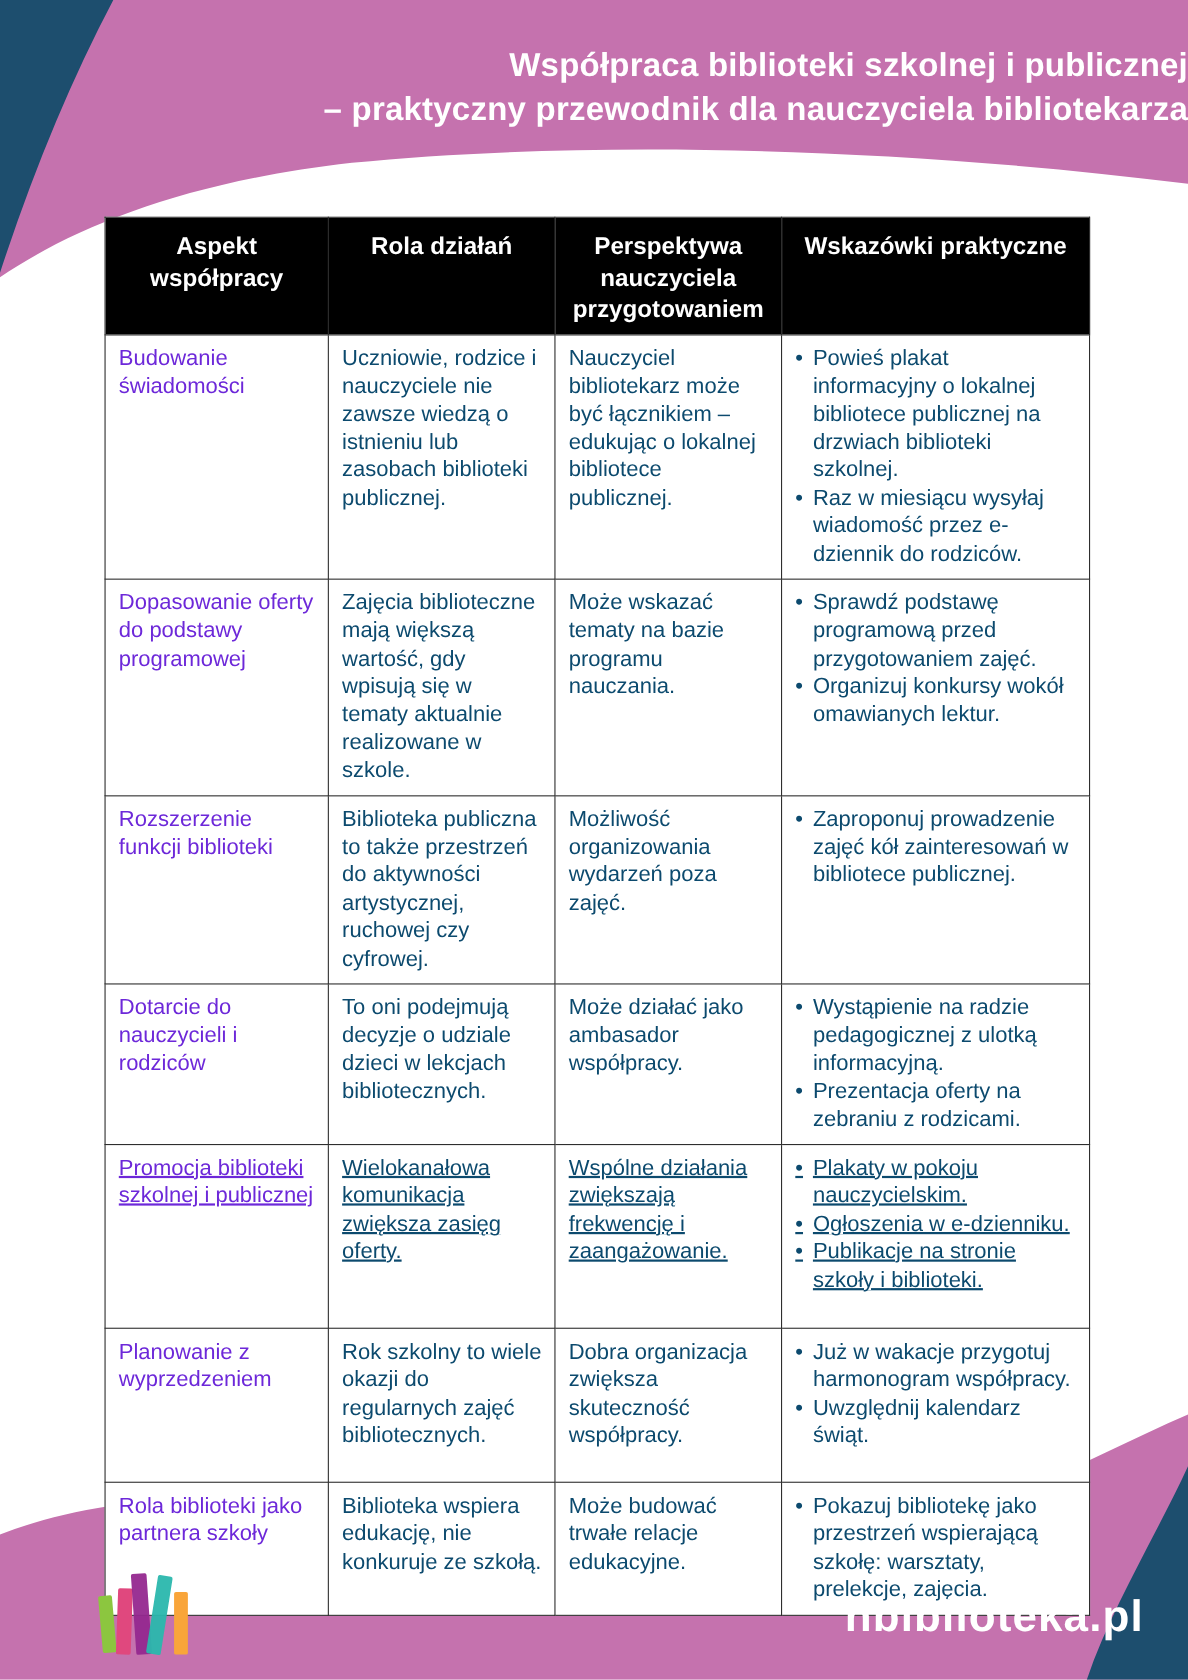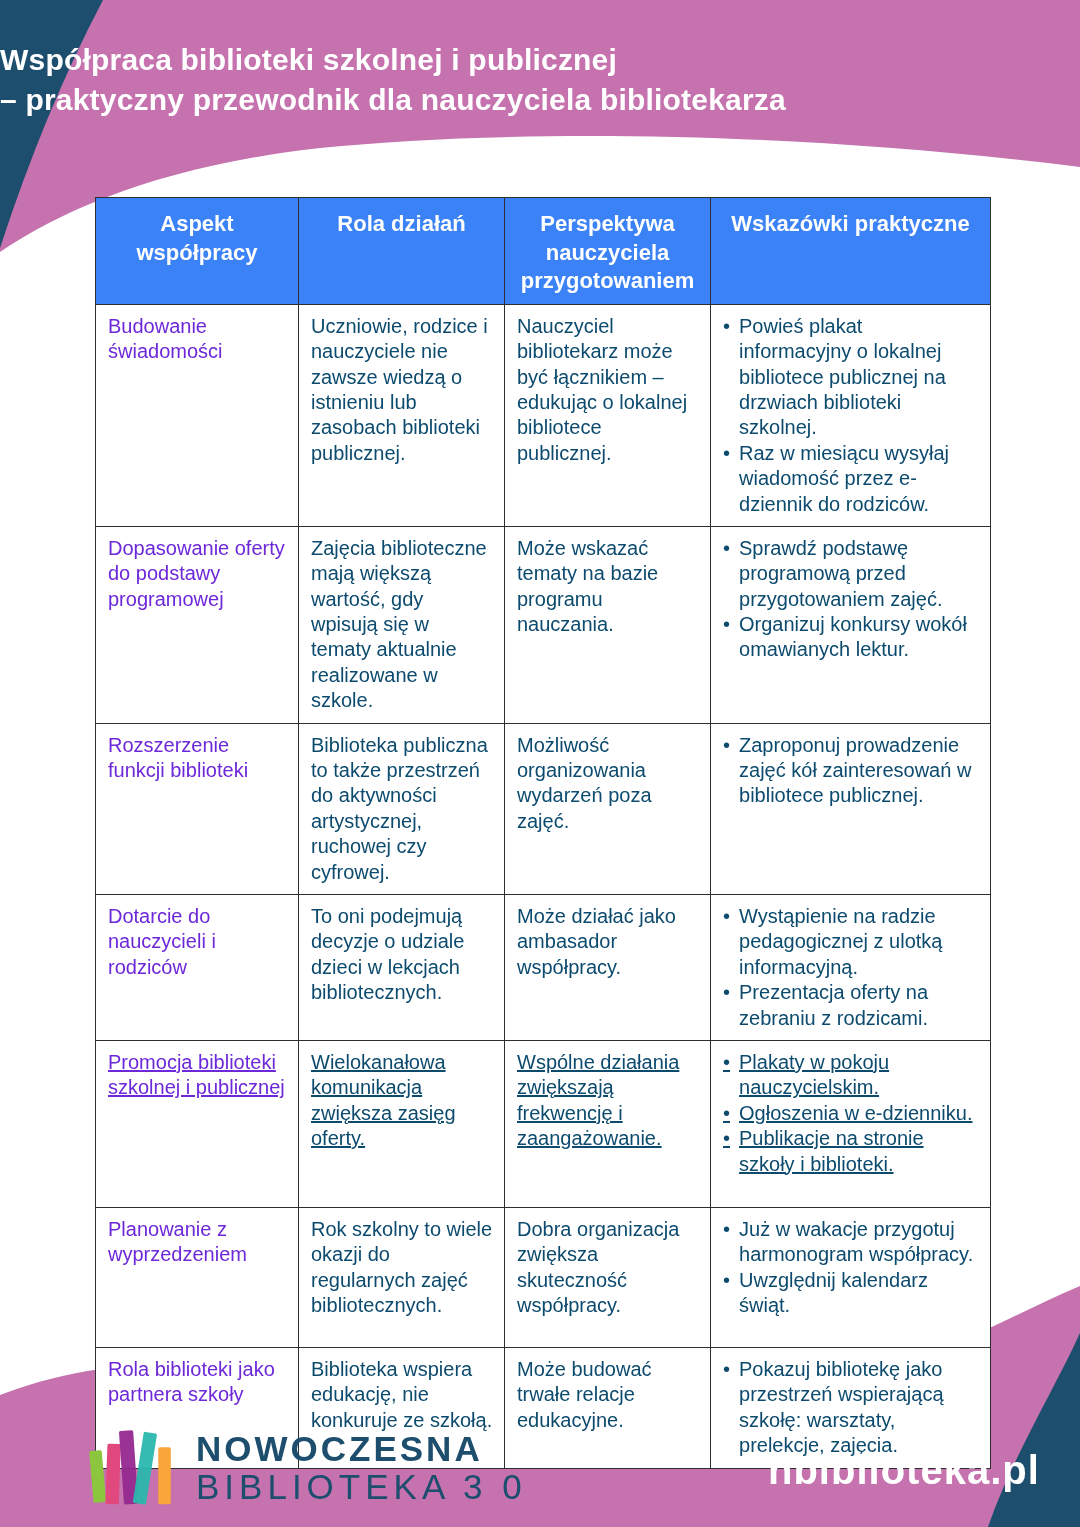--- a/index.html
+++ b/index.html
@@ -5,36 +5,36 @@
   html,body{margin:0;padding:0;}
   body{
     width:1080px;height:1527px;position:relative;overflow:hidden;
     background:#ffffff;
     font-family:"Liberation Sans","DejaVu Sans",sans-serif;
   }
   
   .bg-svg{position:absolute;inset:0;width:1080px;height:1527px;display:block;}
   
   .page-header{
-    position:absolute;left:0;top:40px;width:1080px;text-align:left;
+    position:absolute;left:0;top:40px;width:1080px;text-align:right;
     color:#ffffff;font-weight:700;line-height:1.32;font-size:30px;
     letter-spacing:.2px;
   }
   
   .guide-table{
     position:absolute;left:95px;top:197px;width:895px;
     border-collapse:collapse;table-layout:fixed;
     background:#ffffff;
   }
   .guide-table col.c1{width:203px;}
   .guide-table col.c2{width:206px;}
   .guide-table col.c3{width:206px;}
   .guide-table col.c4{width:280px;}
   .guide-table th{
-    background:#3b82f6;color:#ffffff;font-weight:700;font-size:22px;
+    background:#000000;color:#ffffff;font-weight:700;font-size:22px;
     padding:12px 8px 8px;vertical-align:top;text-align:center;line-height:1.3;
     border:1.5px solid #2e2e2e;height:88px;box-sizing:border-box;
   }
   .guide-table td{
     border:1.5px solid #2e2e2e;vertical-align:top;
     padding:9px 10px 9px 12px;font-size:20px;line-height:1.27;color:#0c4a6e;
     box-sizing:border-box;
   }
   .guide-table td.aspect{color:#6d28d9;}
   .guide-table tr.r1 td{height:192px;} .guide-table tr.r2 td{height:166px;}
@@ -196,19 +196,15 @@
 </table>
 
 <div class="logo">
   <svg class="logo-books" viewBox="0 0 110 108" aria-hidden="true">
     <rect x="4" y="38" width="15" height="62" rx="2" transform="rotate(-5 11 69)" fill="#8cc63f"></rect>
     <rect x="22" y="30" width="16" height="72" rx="2" transform="rotate(2 30 66)" fill="#e0487e"></rect>
     <rect x="40" y="14" width="17" height="88" rx="2" transform="rotate(-4 48 58)" opacity="0.95" fill="#95288f"></rect>
     <rect x="60" y="16" width="16" height="86" rx="2" transform="rotate(9 68 59)" opacity="0.95" fill="#2ab7ad"></rect>
     <rect x="84" y="34" width="15" height="68" rx="2" fill="#f9a53a"></rect>
   </svg>
-  <div class="logo-text">
-    <div class="logo-title">NOWOCZESNA</div>
-    <div class="logo-subtitle">BIBLIOTEKA 3 0</div>
-  </div>
 </div>
 
 <div class="website">nbiblioteka.pl</div>
 
 </body></html>

